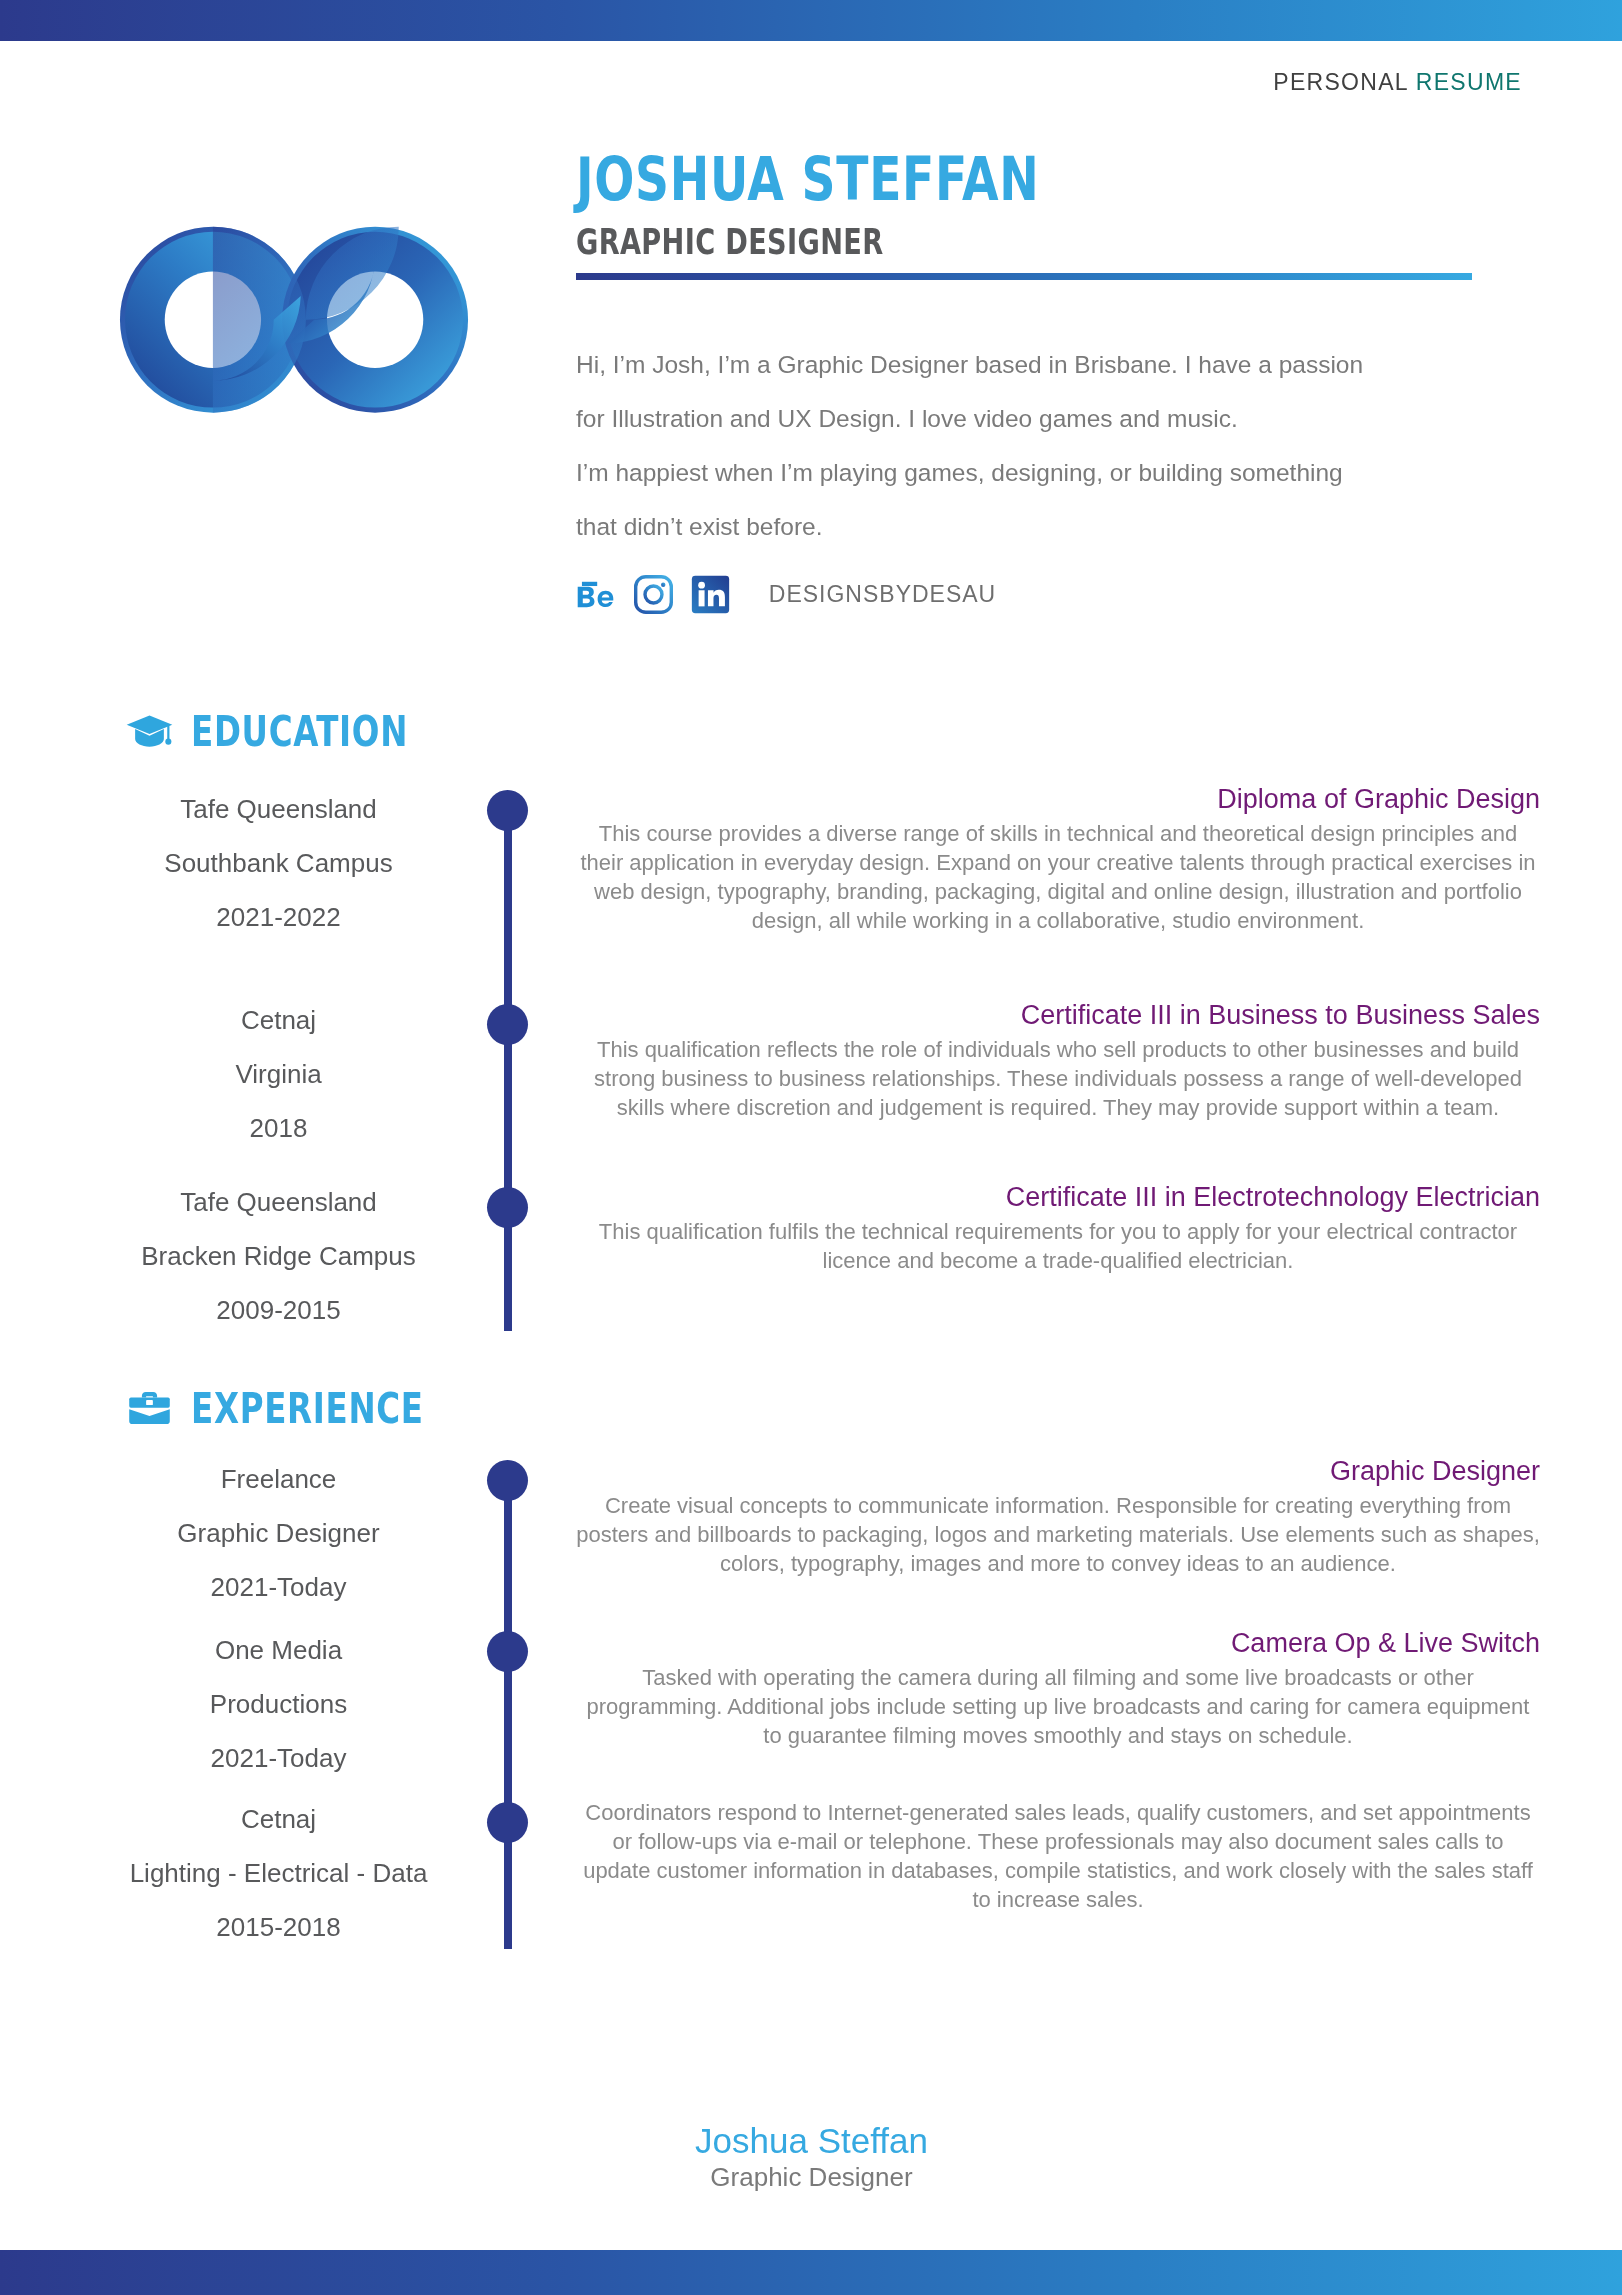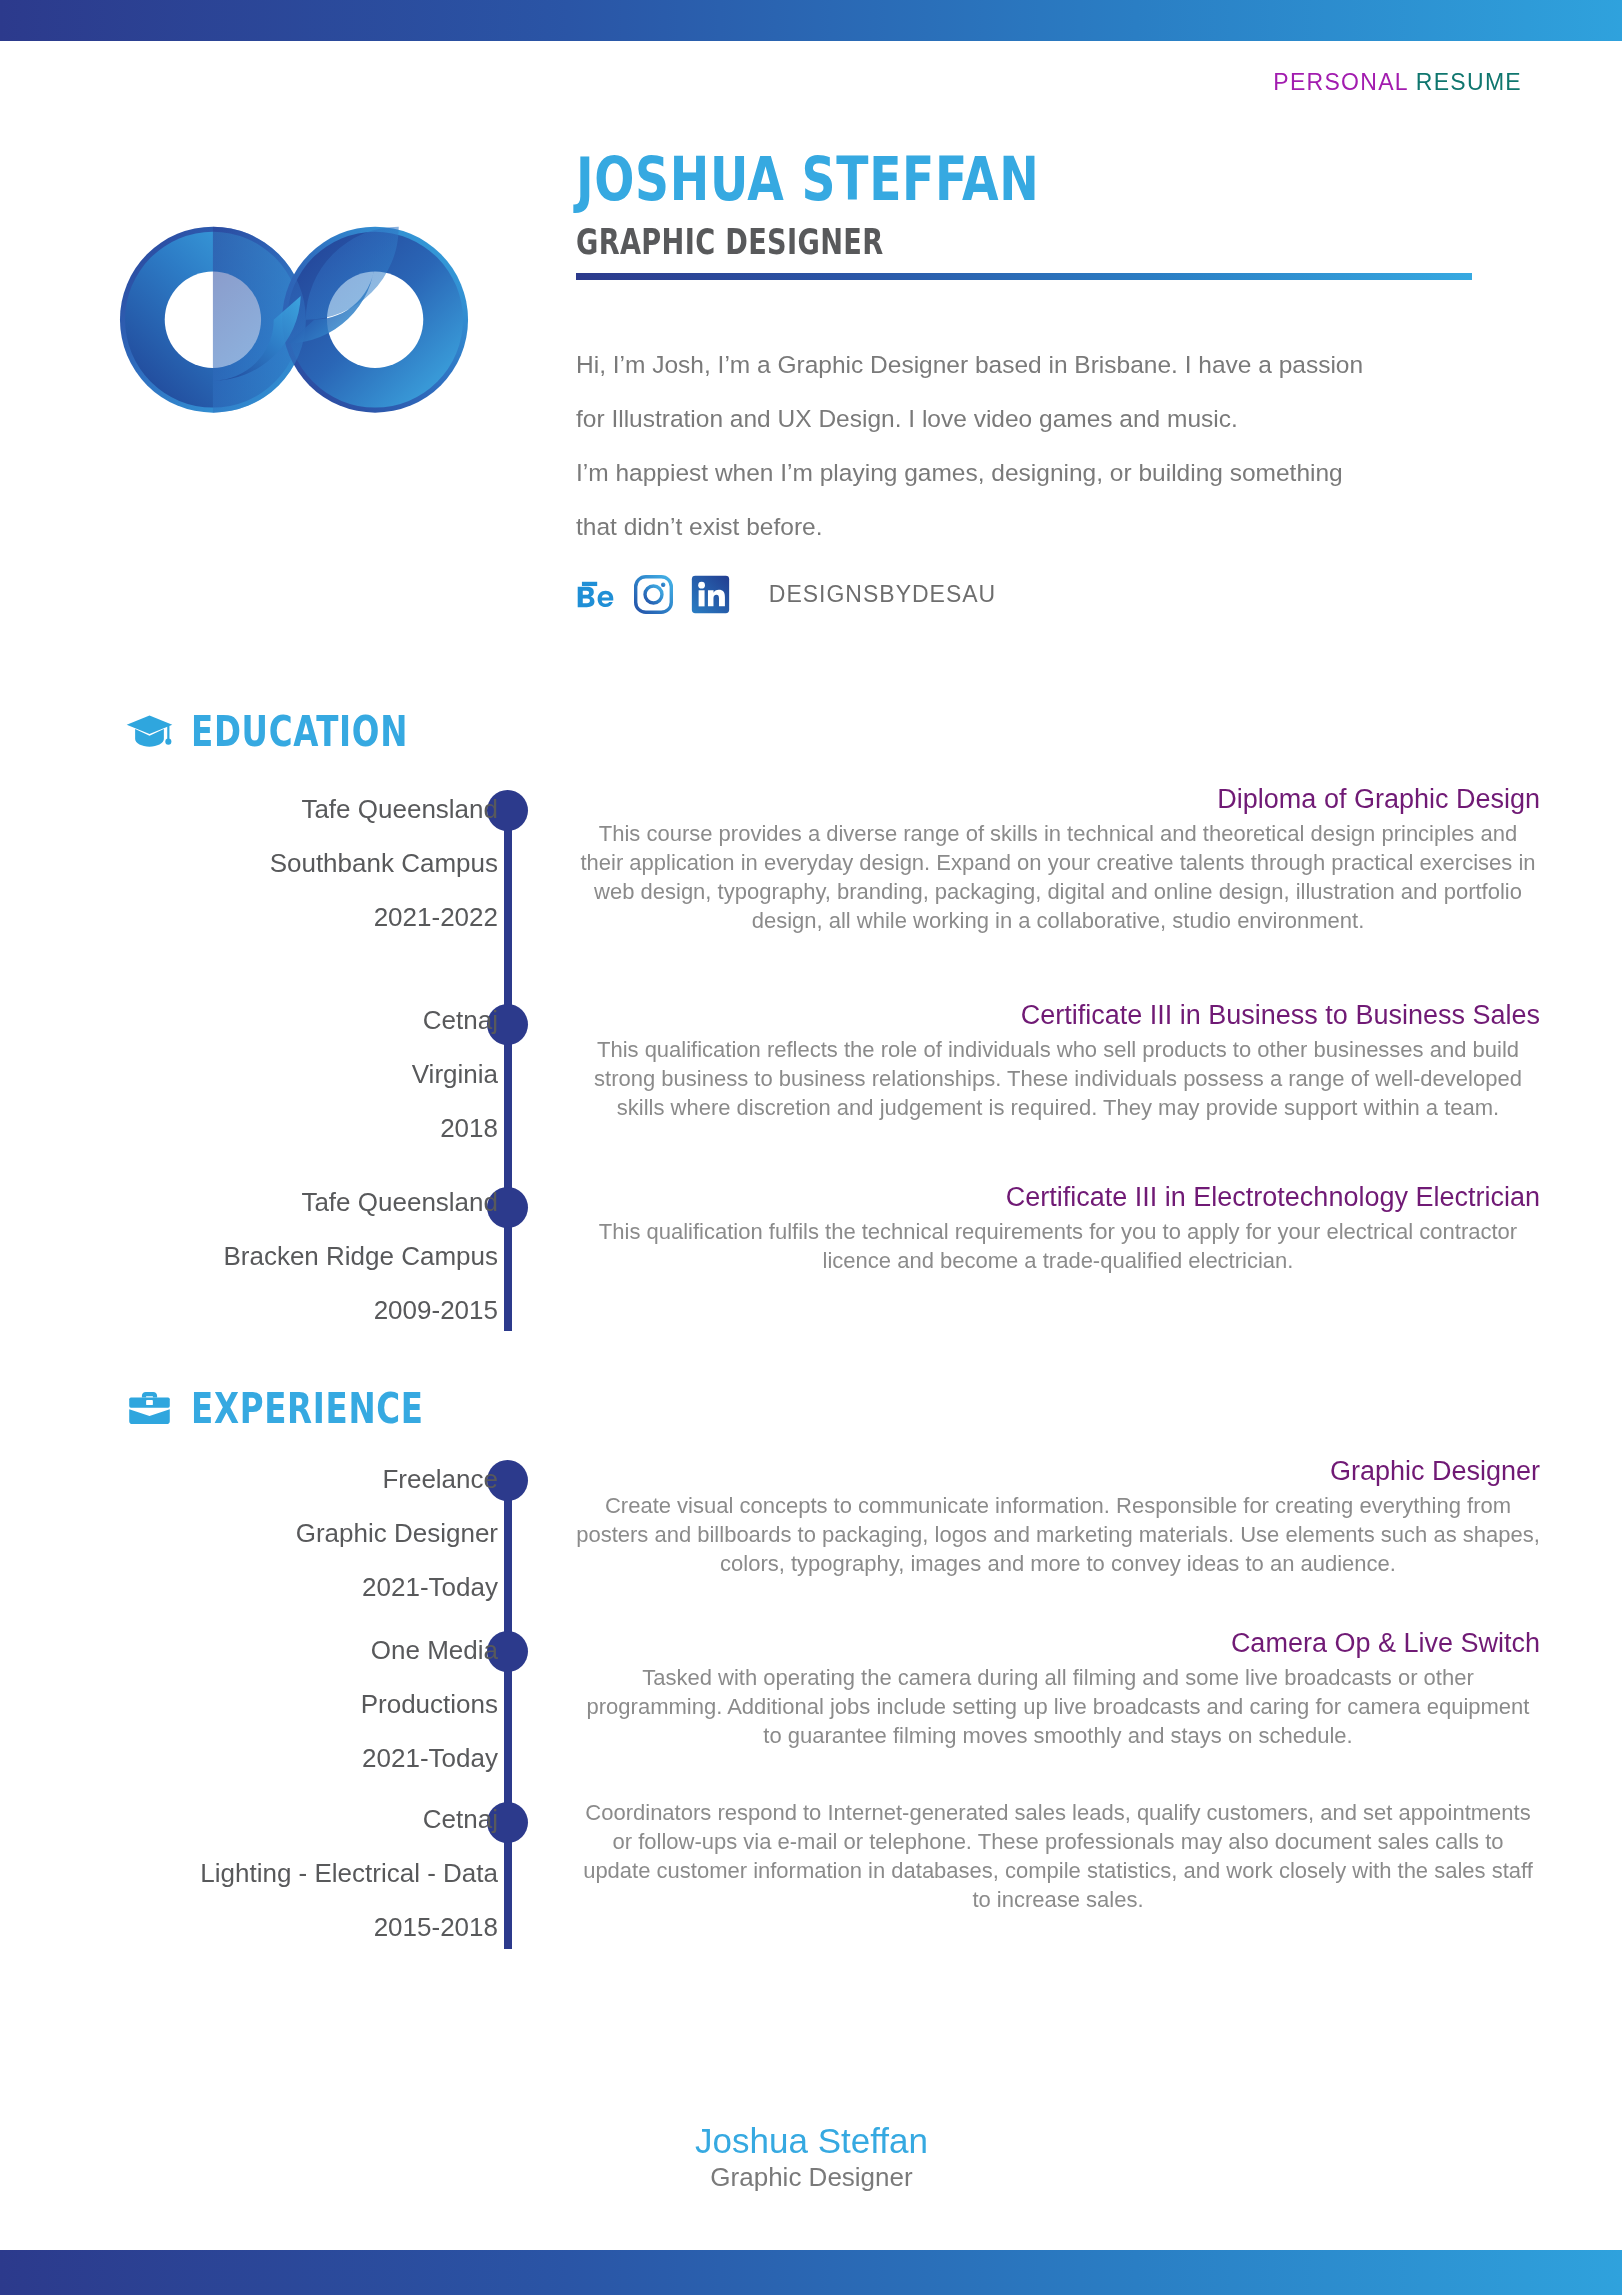--- a/index.html
+++ b/index.html
@@ -20,21 +20,21 @@
     position:absolute; left:0; bottom:0; width:1623px; height:45px;
     background:linear-gradient(90deg,#2c3a8c 0%,#2a55a6 35%,#2a7ec4 70%,#2fa2dd 100%);
   }
 
   
   .eyebrow{
     position:absolute; right:101px; top:69px;
     font-size:23px; letter-spacing:1.3px; white-space:nowrap;
     font-weight:300;
   }
-  .eyebrow .grey{ color:#a21caf;text-align:center; }
+  .eyebrow .grey{ color:#404040;text-align:center; }
   .eyebrow .blue{ color:#0f766e; }
 
   
   .logo{
     position:absolute; left:108px; top:193px;
     width:372px; height:245px;
   }
 
   
   .name-block{ position:absolute; left:576px; top:150px; width:896px; }
@@ -96,21 +96,21 @@
   #tl-edu{ top:803px; height:528px; }
   #tl-exp{ top:1471px; height:478px; }
   .tl-dot{
     position:absolute; left:487px; width:41px; height:41px;
     border-radius:50%; background:#2c3a8c;
   }
 
   
   .lcol{
     position:absolute; width:439px; left:59px;
-    text-align:right; color:#58595b;
+    text-align:center; color:#58595b;
     font-size:26px; line-height:54px; font-weight:400;
   }
 
   
   .rcol{ position:absolute; left:576px; width:964px; }
   .rc-title{
     font-size:27px; color:#701a75; font-weight:400;
     margin-bottom:3.4px; line-height:1.2;text-align:right;
   }
   .rc-desc{

